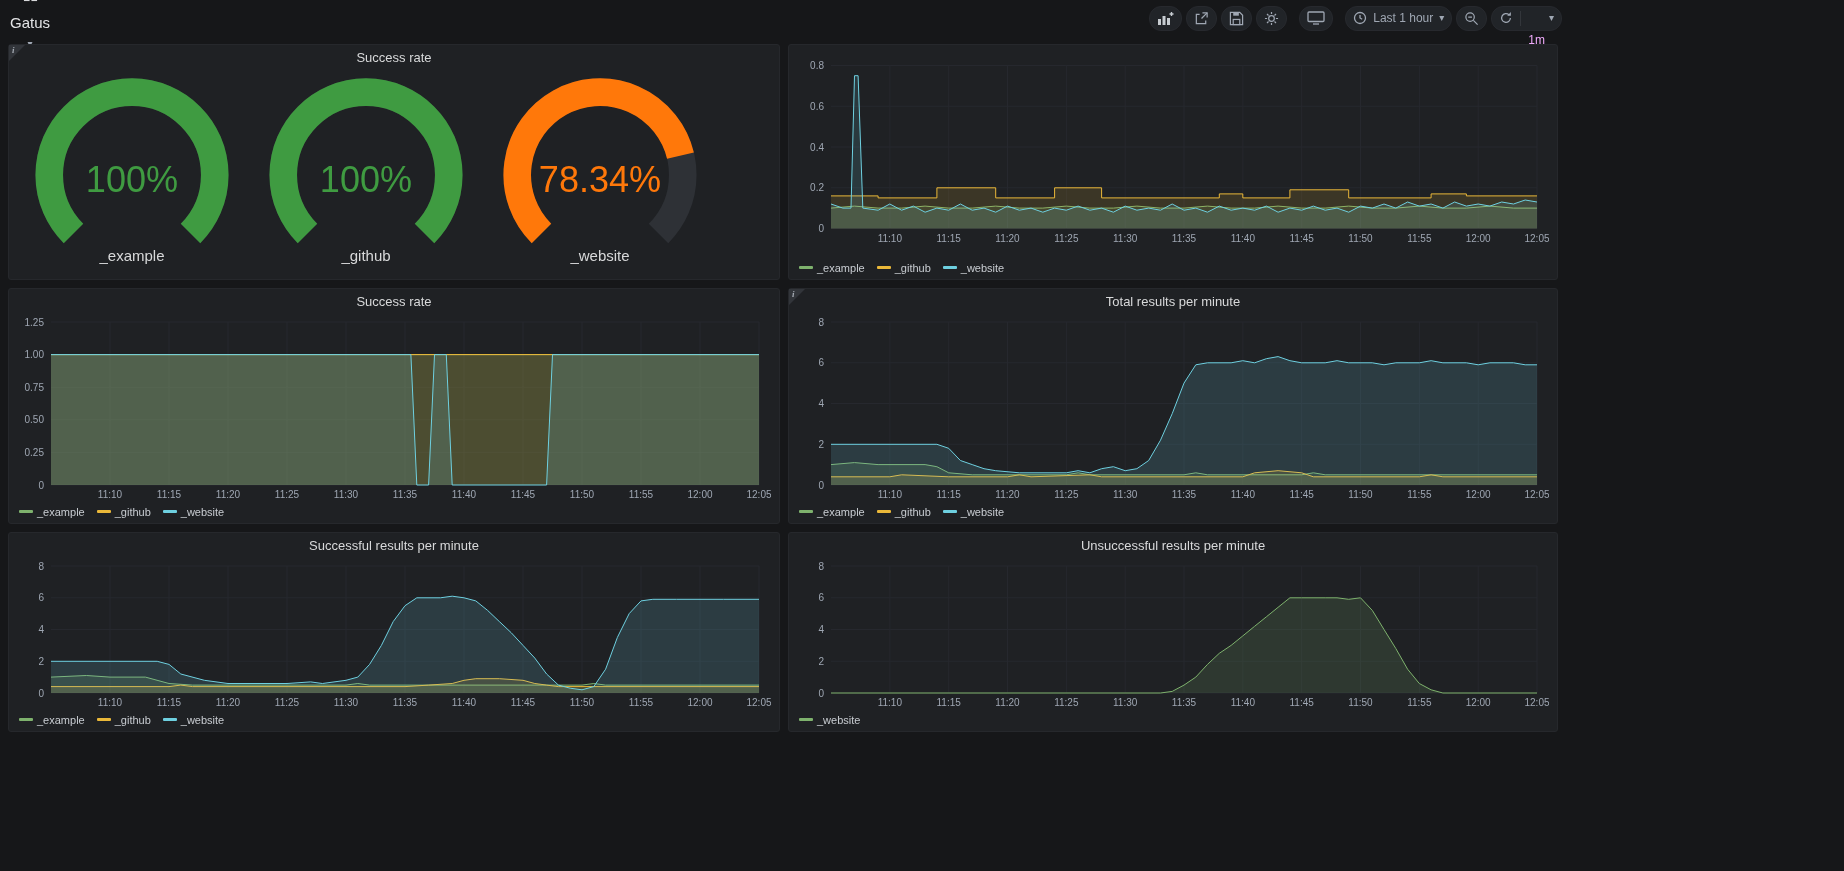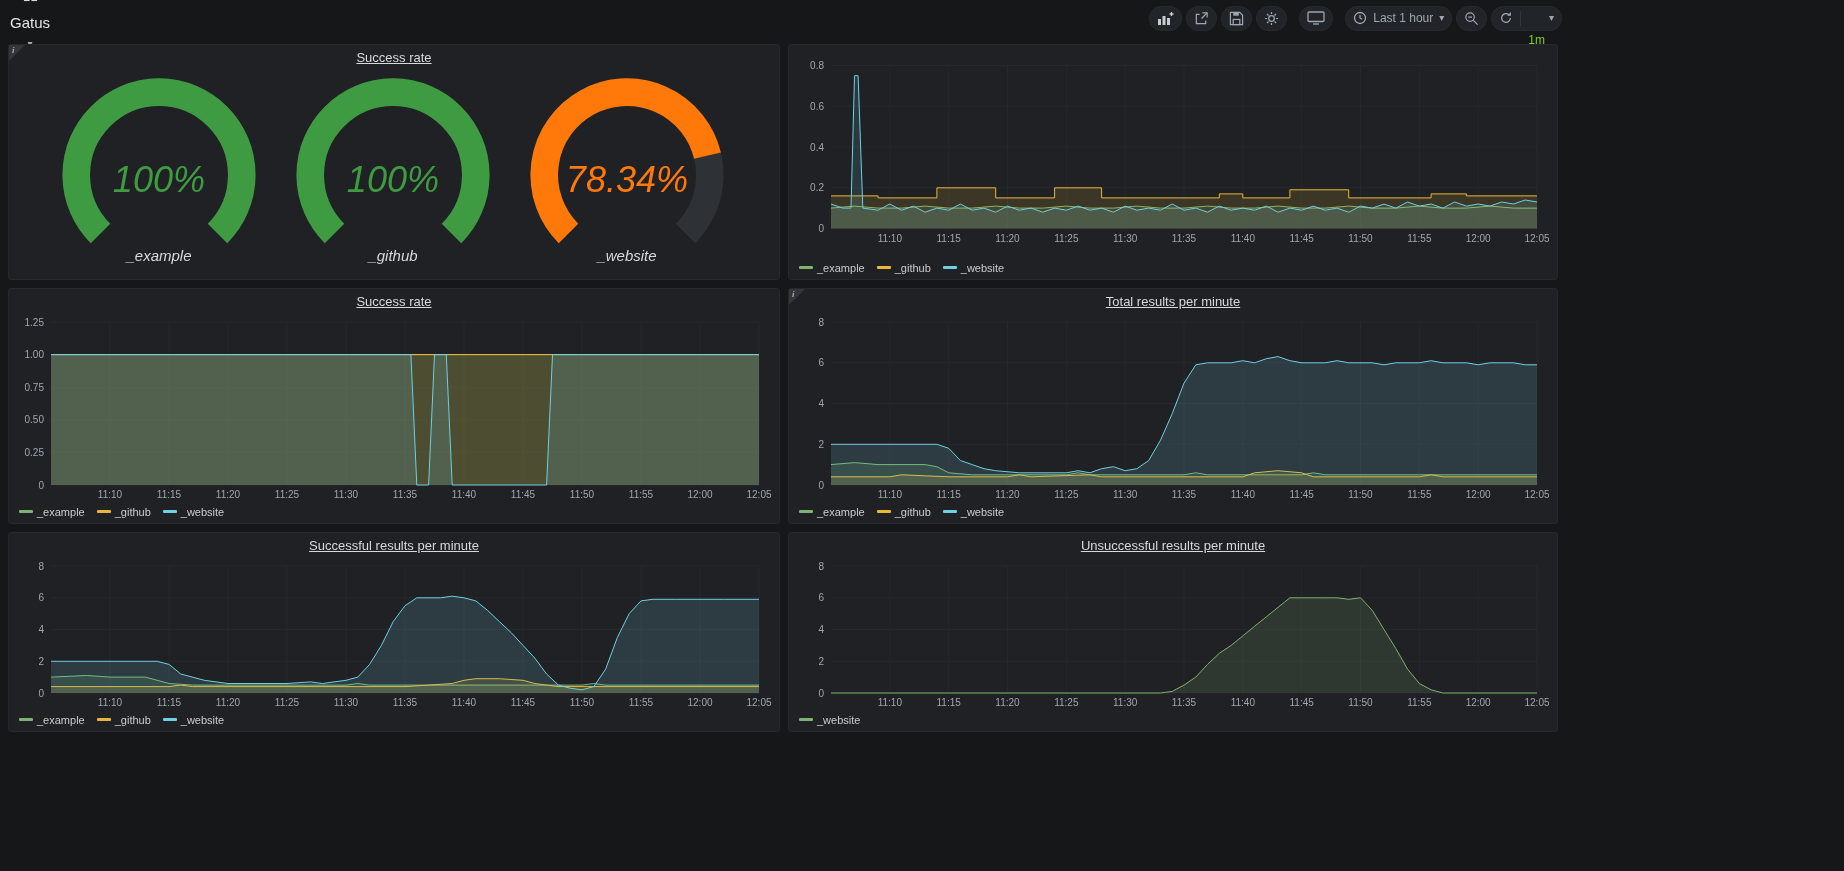--- a/index.html
+++ b/index.html
@@ -23,35 +23,35 @@
   .refresh-combo{display:flex;align-items:center;gap:0;padding:0;}
   .refresh-combo .part{display:flex;align-items:center;gap:4px;padding:0 7px;height:100%;}
   .refresh-combo .divider{width:1px;height:15px;background:#33363b;}
   .refresh-value{font-size:12px;font-weight:500;}
   
   .dashboard{position:absolute;left:8px;top:44px;display:grid;
     grid-template-columns:772px 770px;grid-template-rows:236px 236px 200px;gap:8px;}
   .panel{background:#1f2124;border:1px solid #26282c;border-radius:3px;position:relative;
     display:flex;flex-direction:column;box-sizing:border-box;}
   .panel-header{height:25px;flex:0 0 auto;display:flex;align-items:center;justify-content:center;
-    font-size:13px;font-weight:500;color:#d8d9da;cursor:pointer;text-decoration:underline;}
+    font-size:13px;font-weight:500;color:#d8d9da;cursor:pointer;}
   .panel-body{flex:1;display:flex;flex-direction:column;padding:0 8px 3px 6px;min-height:0;}
   .info-corner{position:absolute;top:0;left:0;width:0;height:0;
     border-top:16px solid #32353a;border-right:16px solid transparent;z-index:2;cursor:pointer;}
   .info-corner .i{position:absolute;top:-16px;left:3px;
     font:italic bold 9px "Liberation Serif",serif;color:#a7adb5;}
   
   svg.chart{flex:1;width:100%;min-height:0;display:block;}
   svg.chart text.axis{fill:#9fa7b3;font-size:10px;font-family:"Liberation Sans",sans-serif;}
   .legend{height:17px;flex:0 0 auto;display:flex;align-items:center;gap:12px;
     padding:0 4px;font-size:11px;color:#c8ccd1;}
   .legend-item{display:flex;align-items:center;gap:4px;cursor:pointer;}
   .legend-item i{display:inline-block;width:14px;height:3px;border-radius:1px;}
   
-  .gauges{flex:1;display:flex;align-items:flex-start;justify-content:center;padding-top:2px;font-style:italic;}
+  .gauges{flex:1;display:flex;align-items:flex-start;justify-content:flex-start;padding-top:2px;}
   .gauge-cell{display:flex;flex-direction:column;align-items:center;}
   .gauge-cell svg{display:block;}
   .gauge-label{font-size:15px;color:#d8d9da;margin-top:1px;}
 </style>
 </head>
 <body>
 
 <header class="navbar">
   <div class="nav-left">
     <span>
@@ -121,21 +121,21 @@
       </button>
       <button class="nav-btn refresh-combo">
         <span class="part">
           <svg width="14" height="14" viewBox="0 0 16 16">
             <path d="M13 8a5 5 0 1 1-1.6-3.7" fill="none" stroke="#9fa7b3" stroke-width="1.4"></path>
             <path d="M13.6 1.2v4.2H9.4z" fill="#9fa7b3"></path>
           </svg>
         </span>
         <span class="divider"></span>
         <span class="part">
-          <span class="refresh-value" id="refresh-value" style="color: #84cc16; margin-top: 43px;">1m</span>
+          <span class="refresh-value" id="refresh-value" style="color: #f0abfc; margin-top: 43px;">1m</span>
           <span class="caret">▾</span>
         </span>
       </button>
     </div>
   </div>
 </header>
 
 <main class="dashboard">
 
   <section class="panel">

